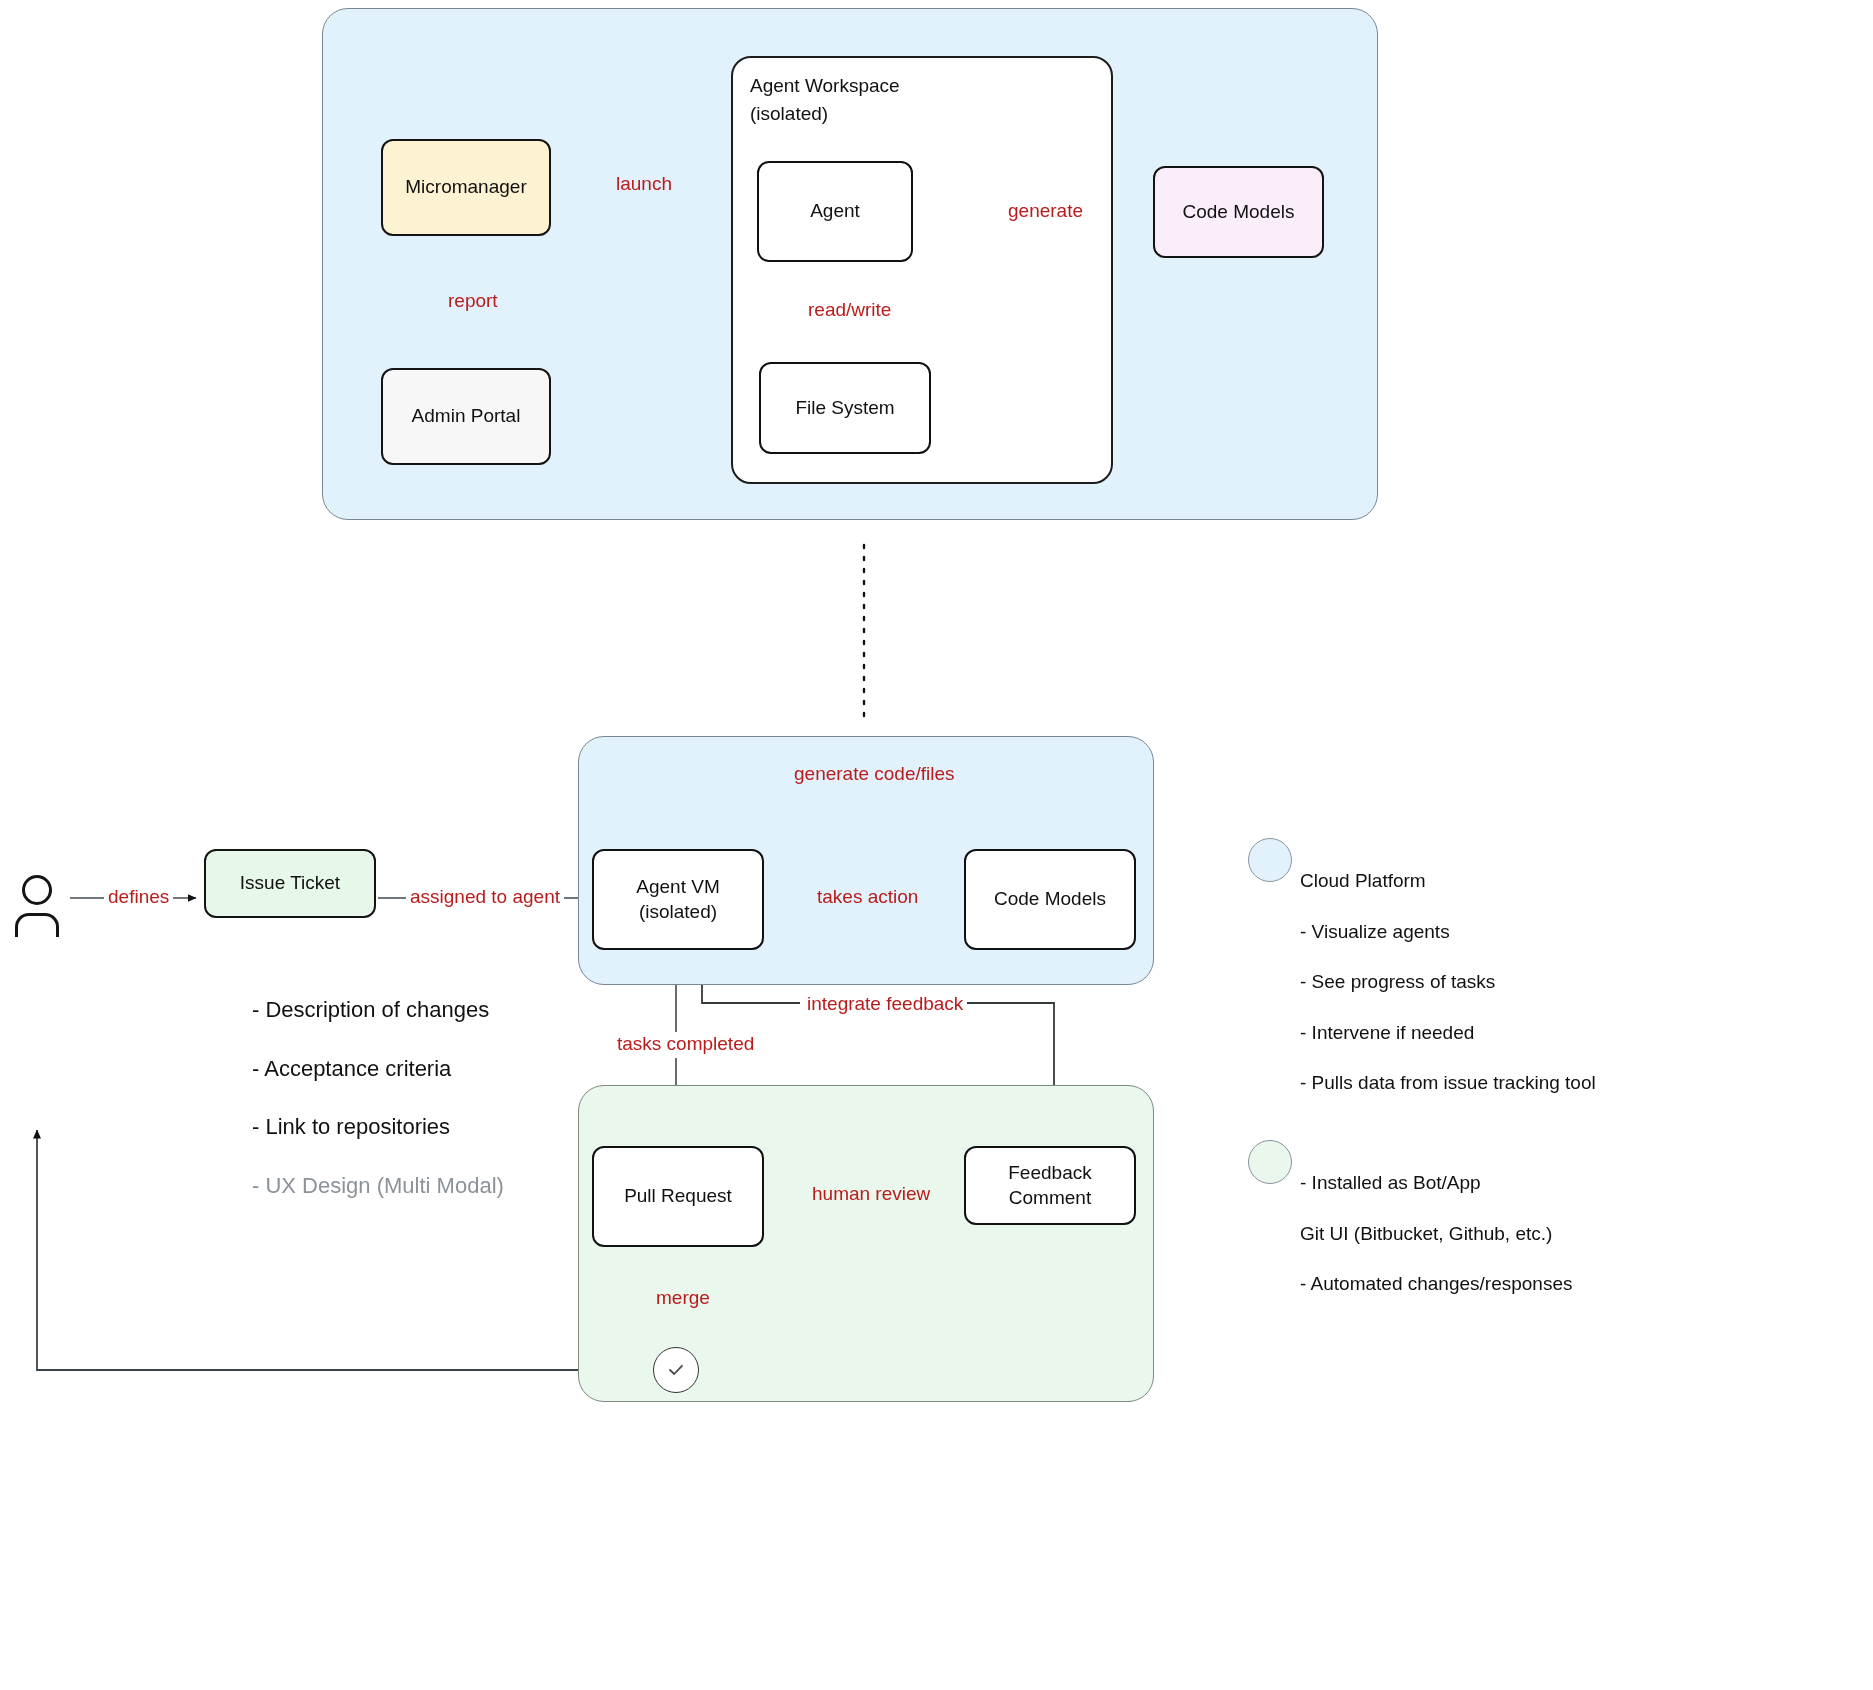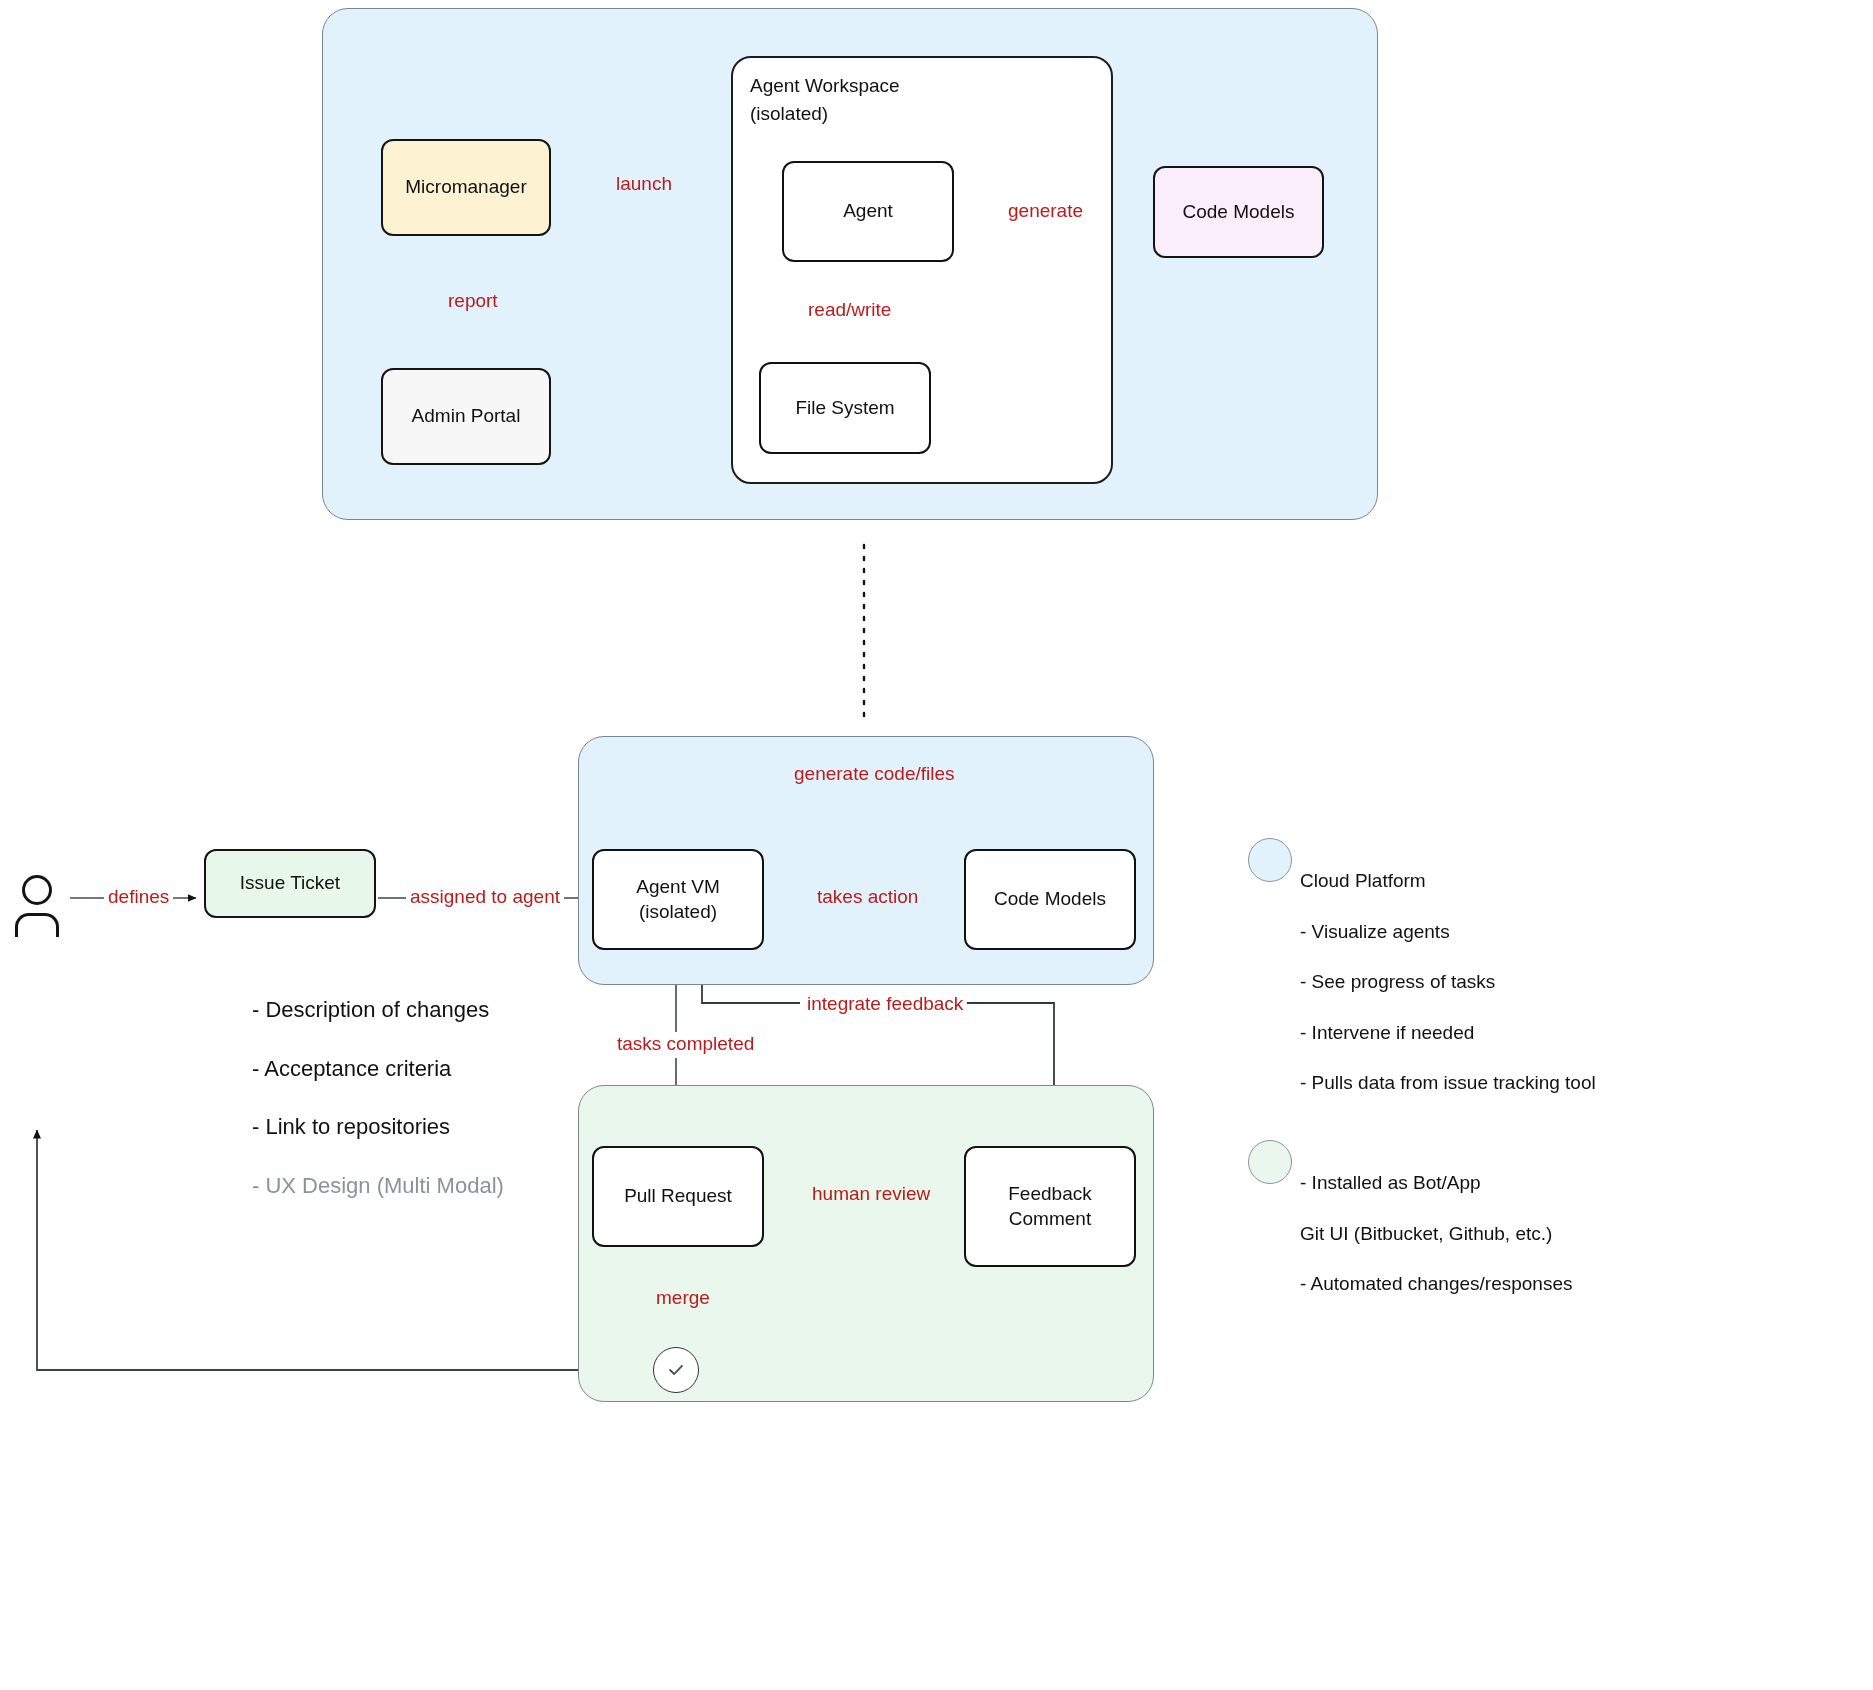--- a/index.html
+++ b/index.html
@@ -228,21 +228,21 @@
 
   <div class="panel panel-white" style="left:731px; top:56px; width:382px; height:428px; border-radius:20px;"></div>
 
   <div class="panel-title" style="left:750px; top:72px; width:330px;">Agent Workspace
 (isolated)</div>
 
   <div class="node node-yellow" style="left:381px; top:139px; width:170px; height:97px;">Micromanager</div>
 
   <div class="node node-grey" style="left:381px; top:368px; width:170px; height:97px;">Admin Portal</div>
 
-  <div class="node" style="left:782px; top:161px; width:172px; height:101px;">Agent</div>
+  <div class="node" style="left:757px; top:161px; width:156px; height:101px;">Agent</div>
 
   <div class="node" style="left:759px; top:362px; width:172px; height:92px;">File System</div>
 
   <div class="node node-pink" style="left:1153px; top:166px; width:171px; height:92px;">Code Models</div>
 
   <div class="edge-label on-blue" style="left:611px; top:174px;">launch</div>
 
   <div class="edge-label on-blue" style="left:443px; top:291px;">report</div>
 
   <div class="edge-label boxed" style="left:1004px; top:201px;">generate</div>
@@ -260,21 +260,21 @@
 
   <div class="node node-green" style="left:204px; top:849px; width:172px; height:69px;">Issue Ticket</div>
 
   <div class="node" style="left:592px; top:849px; width:172px; height:101px;">Agent VM
 (isolated)</div>
 
   <div class="node" style="left:964px; top:849px; width:172px; height:101px;">Code Models</div>
 
   <div class="node" style="left:592px; top:1146px; width:172px; height:101px;">Pull Request</div>
 
-  <div class="node" style="left:964px; top:1146px; width:172px; height:121px;">Feedback
+  <div class="node" style="left:964px; top:1146px; width:172px; height:79px;">Feedback
 Comment</div>
 
   <div class="check-circle" style="left:653px; top:1347px;">
     <svg width="22" height="22" viewBox="0 0 22 22" aria-hidden="true">
       <path d="M5,11 L9.2,15 L17,6.8" fill="none" stroke="#444b50" stroke-width="1.8" stroke-linecap="round" stroke-linejoin="round"></path>
     </svg>
   </div>
 
   <div class="edge-label boxed" style="left:104px; top:887px;">defines</div>
 

